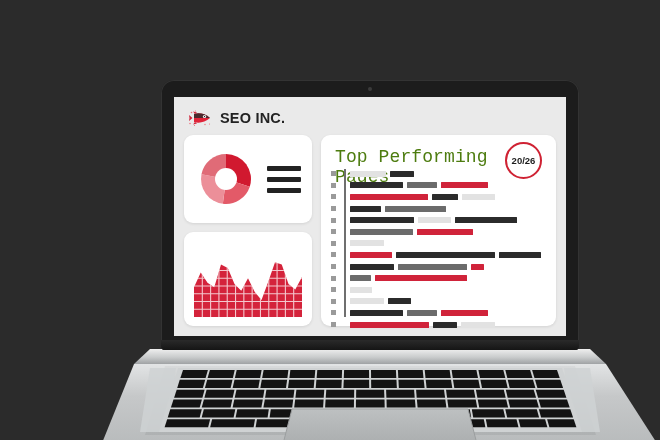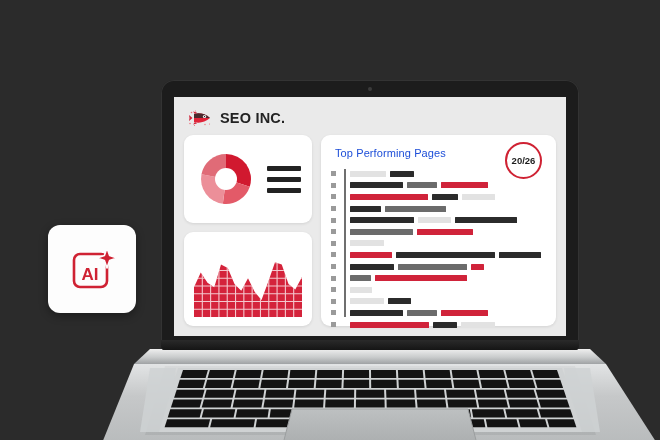--- a/index.html
+++ b/index.html
@@ -66,22 +66,22 @@
     background: #fff; border-radius: 9px; box-shadow: 0 1px 3px rgba(0,0,0,.10);
   }
   .card-donut { height: 88px; display: flex; align-items: center; justify-content: center; gap: 10px; }
   .card-area  { flex: 1; display: flex; align-items: flex-end; justify-content: center; padding: 10px 8px 9px; }
 
   .donut-bars { display: flex; flex-direction: column; gap: 6px; }
   .donut-bars i { display: block; width: 34px; height: 5px; background: #222; border-radius: 1px; }
 
   .col-right { flex: 1; padding: 12px 14px 10px 14px; position: relative; }
   .panel-title {
-    font-family: Liberation Sans, sans-serif;
-    font-size: 11px; color: #1d4ed8; letter-spacing: .1px;
+    font-family: Liberation Mono, monospace;
+    font-size: 18px; color: #4d7c0f; letter-spacing: .1px;
   }
   .badge {
     position: absolute; right: 14px; top: 7px;
     width: 37px; height: 37px; border-radius: 50%;
     border: 2.5px solid #cf2233;
     display: flex; align-items: center; justify-content: center;
     font-weight: bold; font-size: 9.5px; color: #1d1d1d;
   }
 
   .rows { position: absolute; left: 10px; right: 12px; top: 33px; bottom: 8px; }
@@ -96,27 +96,20 @@
   .bar-light { background: #e2e2e2; }
 
   .svgfill { display: block; }
 </style>
 </head>
 <body>
 
 <div id="stage">
 
 
-  <div class="icon-card" id="card-ai">
-    <svg width="56" height="56" viewBox="0 0 56 56" class="svgfill">
-      <rect x="10" y="13" width="33" height="33" rx="6" fill="none" stroke="#cf2233" stroke-width="2.6"></rect>
-      <text x="26" y="38.5" text-anchor="middle" font-family="Liberation Sans, sans-serif" font-size="17" font-weight="bold" fill="#cf2233">AI</text>
-      <path d="M43 7 L45.6 14.4 L53 17 L45.6 19.6 L43 27 L40.4 19.6 L33 17 L40.4 14.4 Z" fill="#cf2233" stroke="#fdfdfd" stroke-width="1.6" stroke-linejoin="round"></path>
-    </svg>
-  </div>
 
   <div id="laptop">
 
     <svg width="660" height="440" viewBox="0 0 660 440" style="position:absolute;left:0;top:0">
       <defs>
         <linearGradient id="deckG" x1="0" y1="0" x2="0" y2="1">
           <stop offset="0%" stop-color="#e2e4e5"></stop>
           <stop offset="38%" stop-color="#c6c8c9"></stop>
           <stop offset="100%" stop-color="#b7babb"></stop>
         </linearGradient>

